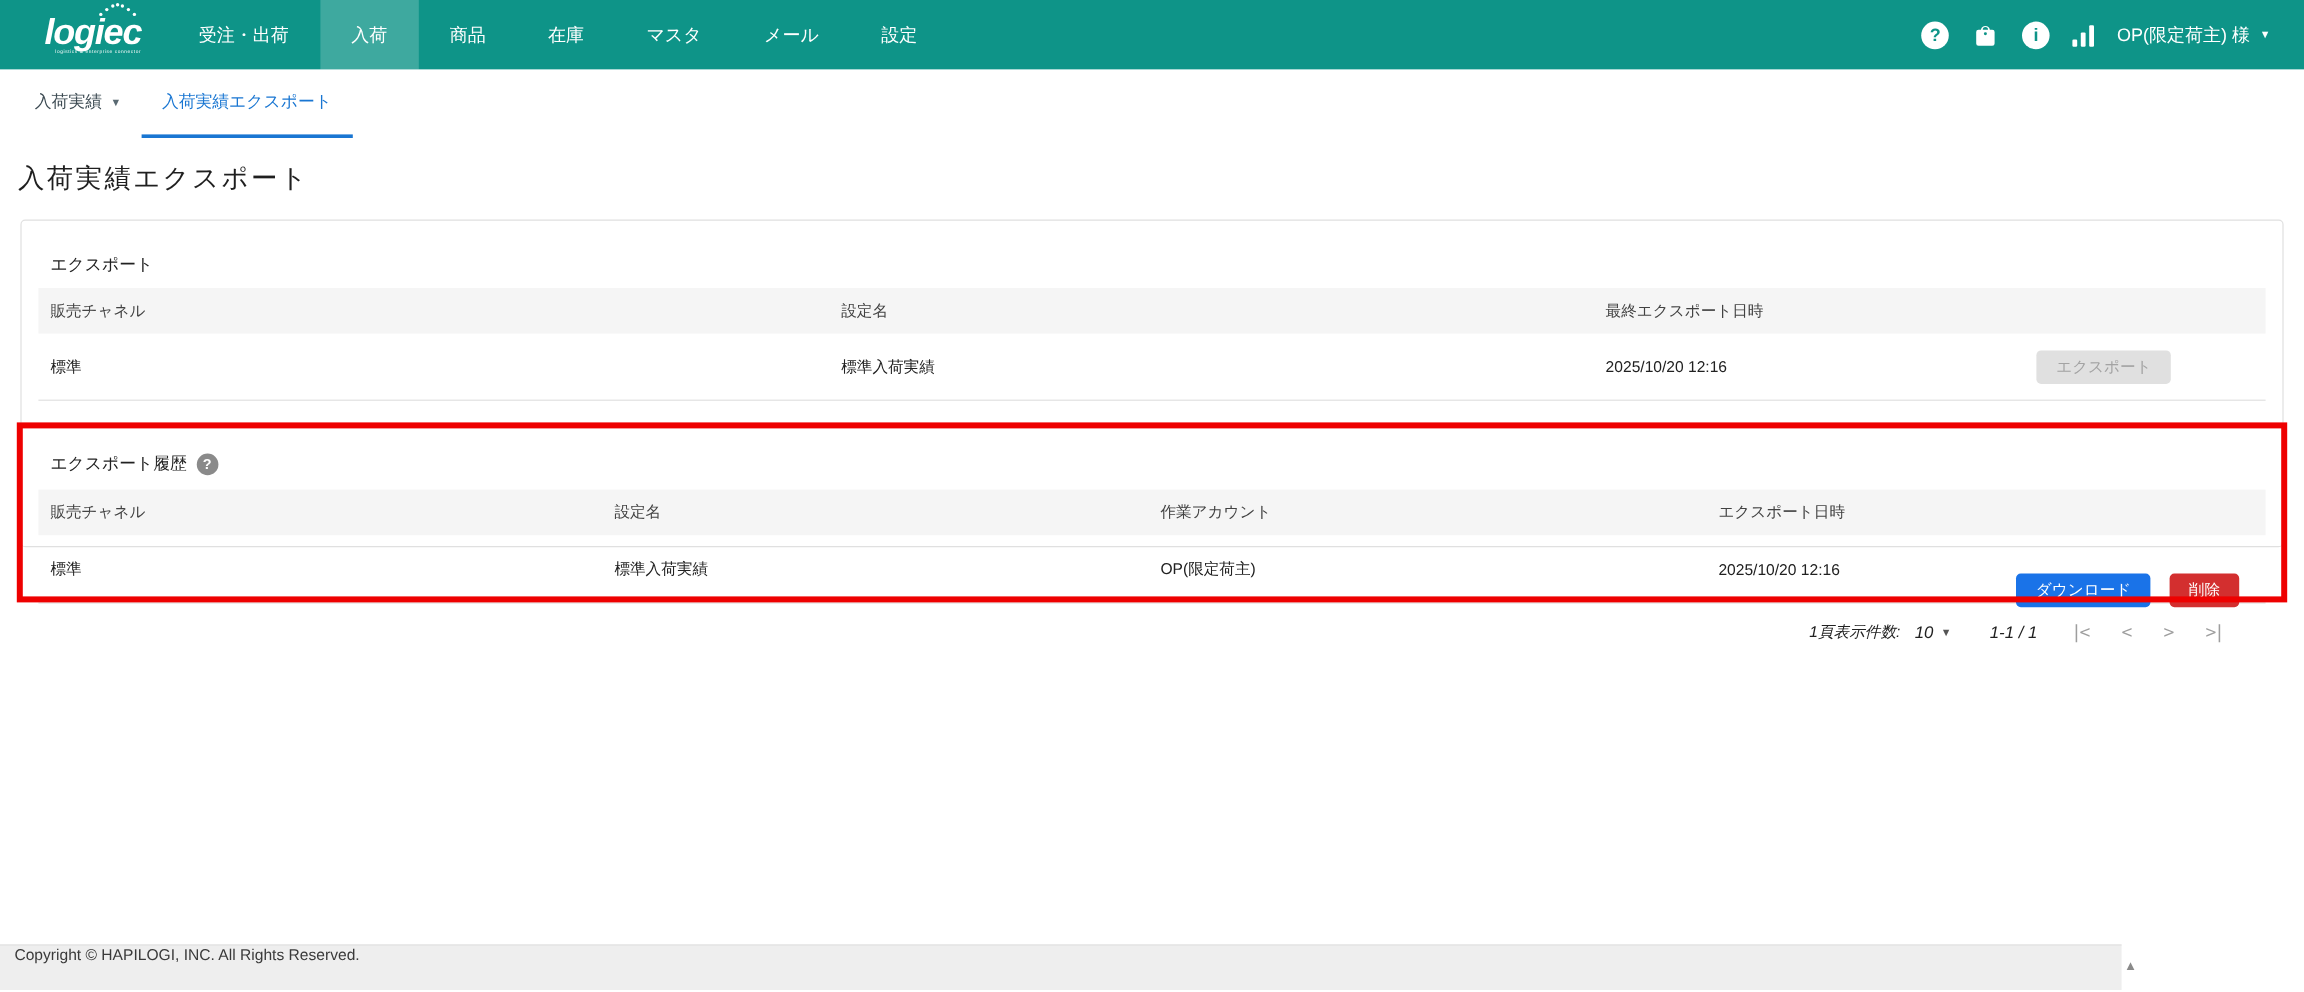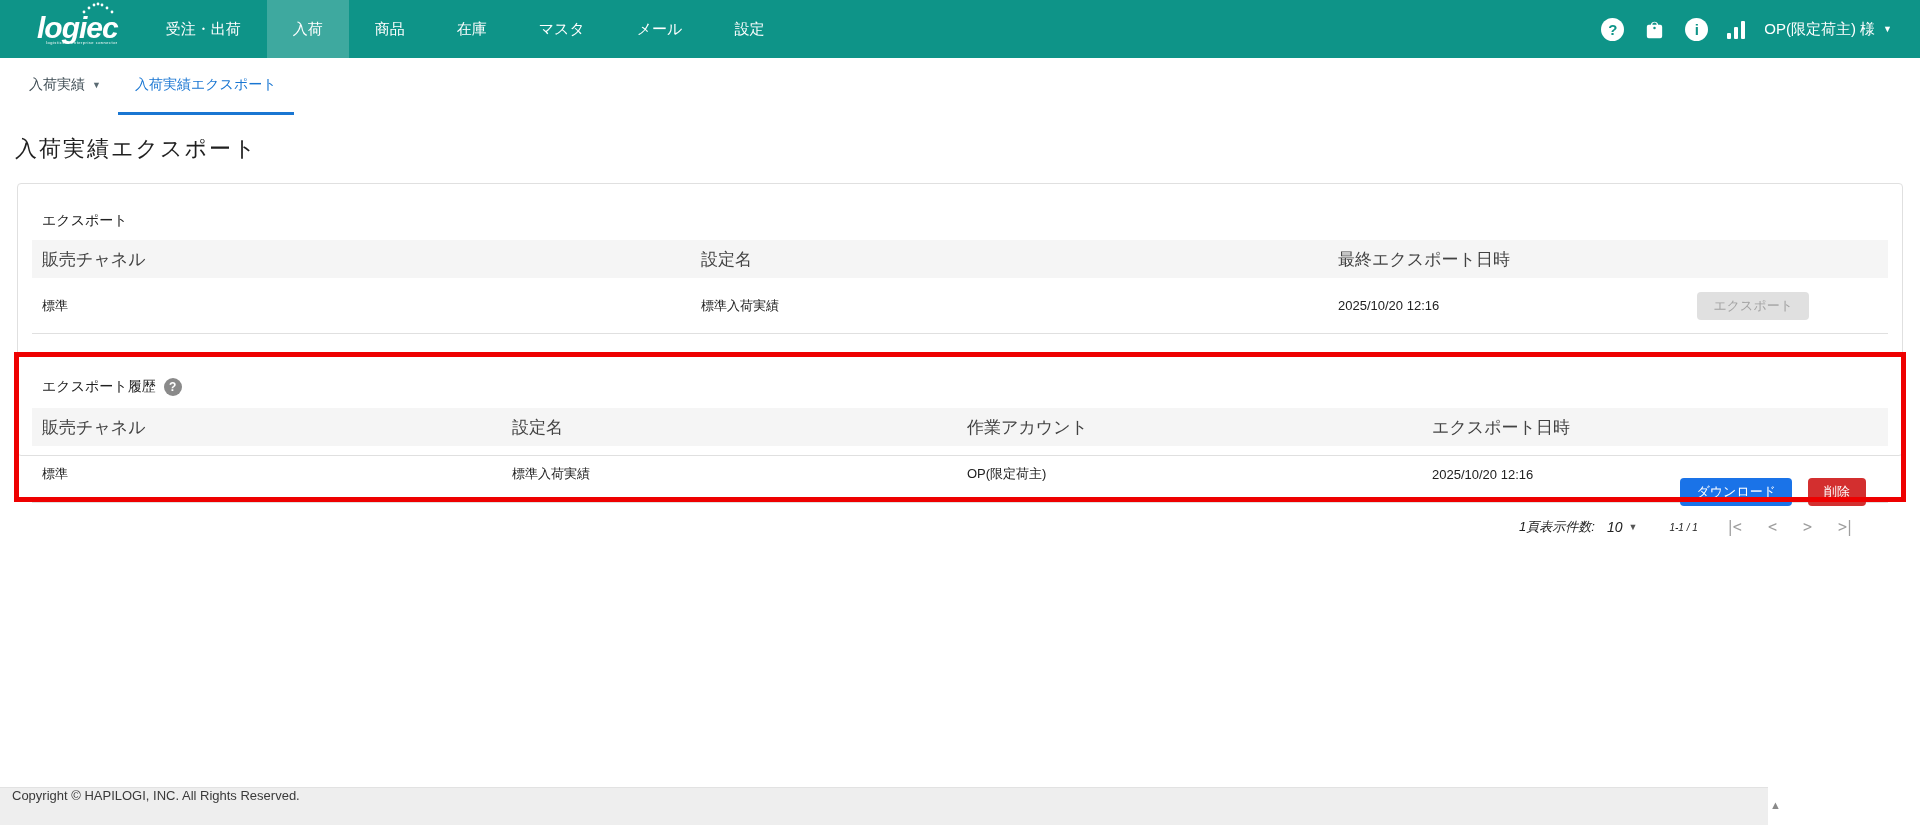--- a/index.html
+++ b/index.html
@@ -45,21 +45,21 @@
   .card { position:relative; margin:19px 17px 0 17px; width:1886px; height:273px;
     border:1px solid #e0e0e0; border-radius:4px; background:#fff; padding:0 24px; }
 
   .section-label { padding-top:28px; font-size:14px; color:#212121; display:flex;
     align-items:center; gap:8px; }
   .q-badge { width:18px; height:18px; border-radius:50%; background:#8a8a8a; color:#fff;
     font-size:12px; font-weight:bold; display:inline-flex; align-items:center;
     justify-content:center; cursor:pointer; }
 
   .band { margin:10px -10px 0; padding:0 10px; height:38px; background:#f5f5f5;
-    display:flex; align-items:center; font-size:17px; color:#424242; }
+    display:flex; align-items:center; font-size:13px; color:#424242; }
   .trow { margin:0 -10px; padding:0 10px; height:56px; display:flex; align-items:center;
     font-size:13px; color:#212121; border-bottom:1px solid #e0e0e0; position:relative; }
   .t1-c1 { width:659px; } .t1-c2 { width:637px; } .t1-c3 { flex:1; }
   .t2-c1 { width:470px; } .t2-c2 { width:455px; } .t2-c3 { width:465px; } .t2-c4 { flex:1; }
 
   .btn { border:none; border-radius:4px; font-size:13px; padding:0 16px; height:28px;
     cursor:pointer; font-family:inherit; white-space:nowrap; }
   .btn-disabled { background:#e0e0e0; color:#a3a3a3; cursor:default; position:absolute;
     right:79px; }
   .row-actions { position:absolute; right:22px; display:flex; gap:16px;margin-top:36px; }
@@ -68,21 +68,21 @@
 
   .history-wrap { margin-top:16px; }
   .red-frame { position:absolute; left:-4px; right:-4px; top:168px; height:150px;
     border:5px solid #ee0000; z-index:6; pointer-events:none; }
 
   .pagination { height:48px; display:flex; align-items:center; justify-content:flex-end;
     gap:10px; font-size:13px; color:#212121; padding-right:26px;font-style:italic; }
   .pg-label { margin-right:2px; }
   .pg-select { display:flex; align-items:center; gap:6px; cursor:pointer; font-size:14px; }
   .pg-select .caret { color:#555; }
-  .pg-range { margin:0 18px 0 22px; font-size:10px; }
+  .pg-range { margin:0 18px 0 22px; font-size:14px; }
   .pg-icons { display:flex; gap:28px; color:#9e9e9e; font-size:15px;
     font-family:"DejaVu Sans Mono",monospace; }
   .pg-icons span { cursor:pointer; letter-spacing:-2px; }
 
   
   .footer { position:absolute; left:0; top:787px; width:1768px; height:38px;
     background:#eeeeee; border-top:1px solid #e2e2e2; display:flex; align-items:flex-start;
     font-size:13px; color:#3a3a3a; padding-left:12px; }
   .collapse-btn { position:absolute; left:1770px; top:11px; color:#8a8a8a; font-size:11px;
     cursor:pointer; }

